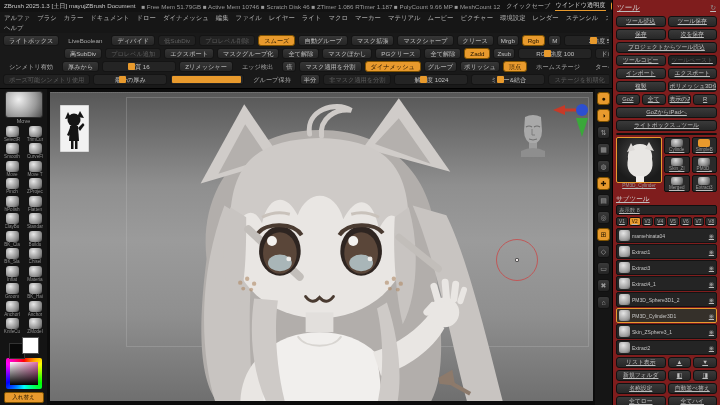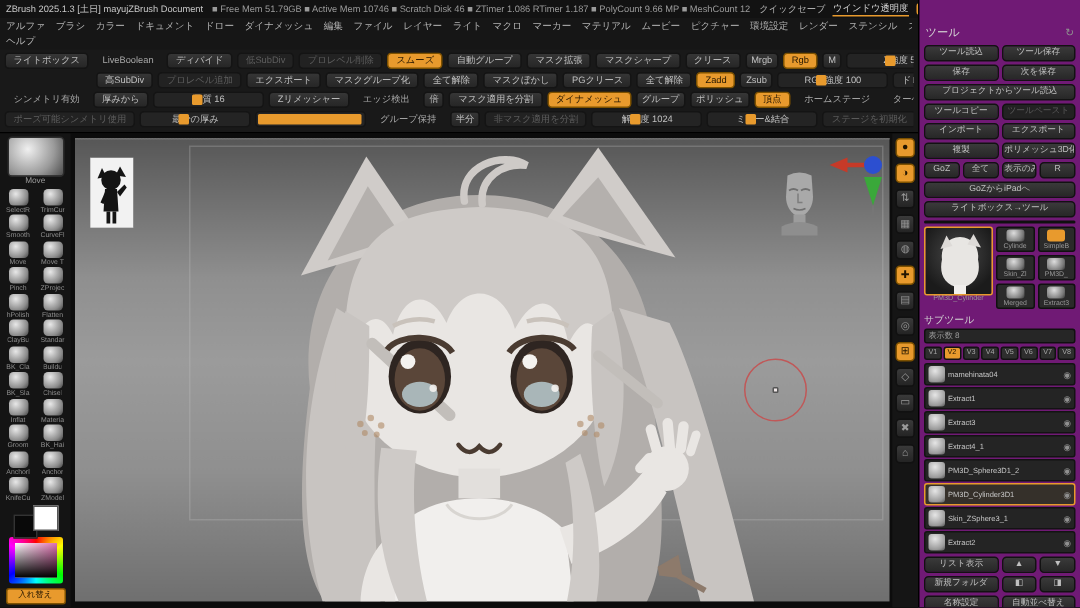--- a/index.html
+++ b/index.html
@@ -1,21 +1,21 @@
 <!DOCTYPE html>
 <html><head>
 <meta charset="utf-8">
 <style>
   * { margin:0; padding:0; box-sizing:border-box; }
   html,body { width:720px; height:405px; overflow:hidden; background:#0e0e0e;
     font-family:"Liberation Sans", sans-serif; color:#bdbdbd; }
   .app { display:flex; width:720px; height:405px; }
   .left-col { width:612px; display:flex; flex-direction:column; background:#161616; }
-  .tool-panel { width:108px; background:#701a75; border-left:1px solid #000;
-    display:flex; flex-direction:column; padding:16px 3px; overflow:hidden; }
+  .tool-panel { width:108px; background:#7f1d1d; border-left:1px solid #000;
+    display:flex; flex-direction:column; padding:2px 3px; overflow:hidden;text-decoration:underline; }
 
   
   .topbar { height:12px; display:flex; align-items:center; gap:6px; padding:0 4px;
     font-size:6.2px; color:#9a9a9a; background:#121212; white-space:nowrap; overflow:hidden; }
   .topbar .title { color:#c9c9c9; }
   .tb-right { margin-left:auto; display:flex; align-items:center; gap:5px; }
   .tb-link { color:#b5b5b5; }
   .tb-link.u { border-bottom:1px solid #e89a2d; color:#d9d9d9; }
   .menus-btn { background:#e89a2d; color:#201400; border-radius:2px; padding:0 3px;
     font-size:6px; line-height:8px; }

